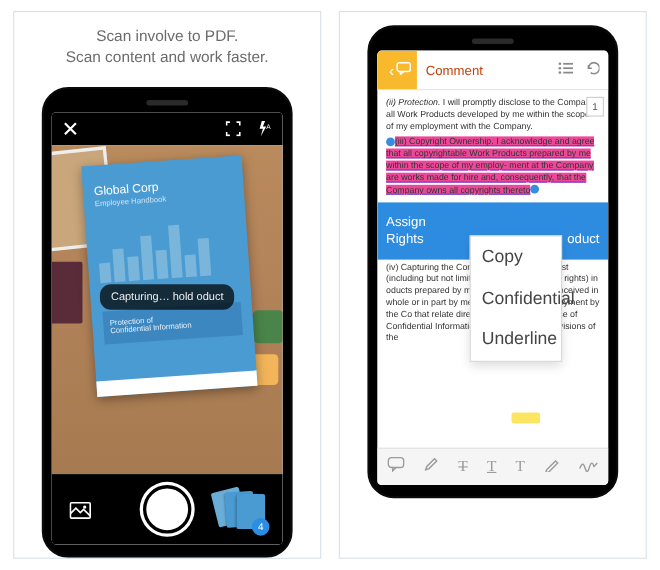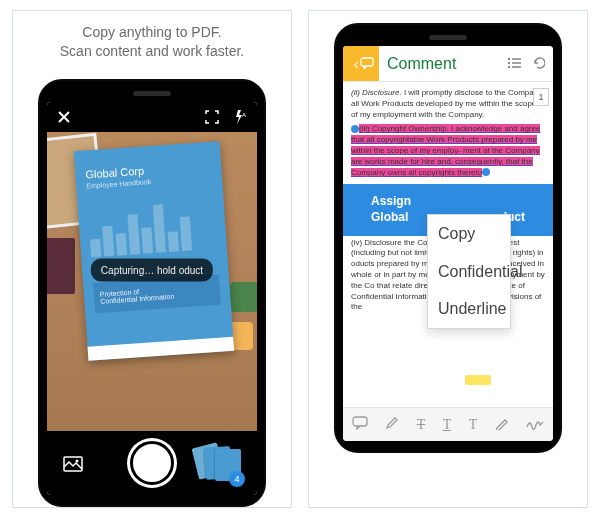--- a/index.html
+++ b/index.html
@@ -163,40 +163,40 @@
   display:flex; align-items:center;
   background:#fff;
   border-bottom:1px solid #e5e5e5;
 }
 .acro-top .tab-accent {
   width: 36px; height:100%; background:#f8b92d;
   display:flex;align-items:center;justify-content:center;
   gap:2px;
 }
 .arrow-left { color:#f8b92d; font-size:14px; margin-left:6px;}
-.acro-title { color:#15803d; font-size:16px; margin-left:8px; flex:1;}
+.acro-title { color:#c2410c; font-size:12px; margin-left:8px; flex:1;}
 .acro-top .right { display:flex; gap:10px; padding-right:8px; color:#8a8a8a;}
 .doc-body {
   flex:1; padding: 6px 8px 0;
   font-size: 8px; line-height: 1.35; color:#343434;
   position: relative; overflow:hidden;
 }
 .para { margin-bottom:4px; }
 .page-num {
   position: absolute; right: 4px; top: 6px;
   width: 16px; height: 18px; border:1px solid #ccc;
   display:flex;align-items:center;justify-content:center;
   font-size:9px; color:#555; background:#fff;
 }
 .hl-u { background:#ec4899; text-decoration: underline; text-decoration-color: #6040d0; }
 .sel-dot { display:inline-block; width:8px;height:8px;border-radius:50%;background:#3a8ce0;vertical-align:middle;}
 .blue-block {
-  margin: 6px -8px 2px; padding: 10px 28px;
+  margin: 6px -8px 2px; padding: 10px 8px;
   background:#2e8ce0; color:#fff;
-  font-size: 12px; font-weight:700; line-height:1.3;
+  font-size: 12px; font-weight:400; line-height:1.3;
 }
 .ctx-menu {
   position:absolute; left: 84px; top: 132px;
   width: 84px;
   background:#fff; border:1px solid #d8d8d8;
   box-shadow: 0 4px 10px rgba(0,0,0,.15);
   font-size:16px;
 }
 .ctx-menu div { padding:8px 10px; color:#444;}
 .yellow-hl {
@@ -212,21 +212,21 @@
 .acro-tools span, .acro-tools svg { color:#9b9b9b; }
 .tool-t { font-family: Georgia, serif; font-size: 14px; }
 .tool-t.strike { text-decoration: line-through; }
 .tool-t.under { text-decoration: underline; }
 </style>
 </head>
 <body>
 
 <div class="panel">
   <div class="caption">
-    <div>Copy anything to PDF.</div>
+    <div>Scan involve to PDF.</div>
     <div>Scan content and work faster.</div>
   </div>
 
   <div class="phone">
     <div class="earpiece"></div>
     <div class="screen">
 
       <div class="scan-top">
         <span class="icon-white">
           <svg width="14" height="14" viewBox="0 0 14 14">
@@ -332,35 +332,35 @@
                 <path d="M4 3 l0 3 l3 0" fill="none" stroke="#8a8a8a" stroke-width="1.5"></path>
               </svg>
           </span>
         </div>
       </div>
 
       <div class="doc-body">
         <div class="page-num">1</div>
 
         <div class="para">
-          <i>(ii) Disclosure.</i><span> I will promptly disclose to the Company all Work Products developed by me within the scope of my employment with the Company.</span>
+          <i>(ii) Protection.</i><span> I will promptly disclose to the Company all Work Products developed by me within the scope of my employment with the Company.</span>
         </div>
 
         <div class="para">
           <span class="sel-dot"></span><span class="hl-u"><span>(iii) Copyright Ownership.</span><span> I acknowledge and agree that all copyrightable Work Products prepared by me within the scope of my employ- ment at the Company are works made for hire and, consequently, that the Company owns all copyrights thereto</span></span><span class="sel-dot"></span>
         </div>
 
         <div class="blue-block">
           <span>Assign</span><br>
-          <span>Global</span>
+          <span>Rights</span>
           <span style="float:right">oduct</span>
         </div>
 
         <div class="para">
-          <span>(iv) Disclosure</span><span> the Company all of my other rest (including but not limited to , and trade secret rights) in oducts prepared by me, whether made or conceived in whole or in part by me the scope of my employment by the Co that relate directly to, or involve the use of Confidential Information. Pursuant to the provisions of the</span>
+          <span>(iv) Capturing</span><span> the Company all of my other rest (including but not limited to , and trade secret rights) in oducts prepared by me, whether made or conceived in whole or in part by me the scope of my employment by the Co that relate directly to, or involve the use of Confidential Information. Pursuant to the provisions of the</span>
         </div>
 
         <div class="yellow-hl"></div>
 
         <div class="ctx-menu">
           <div>Copy</div>
           <div>Confidential</div>
           <div>Underline</div>
         </div>
       </div>

